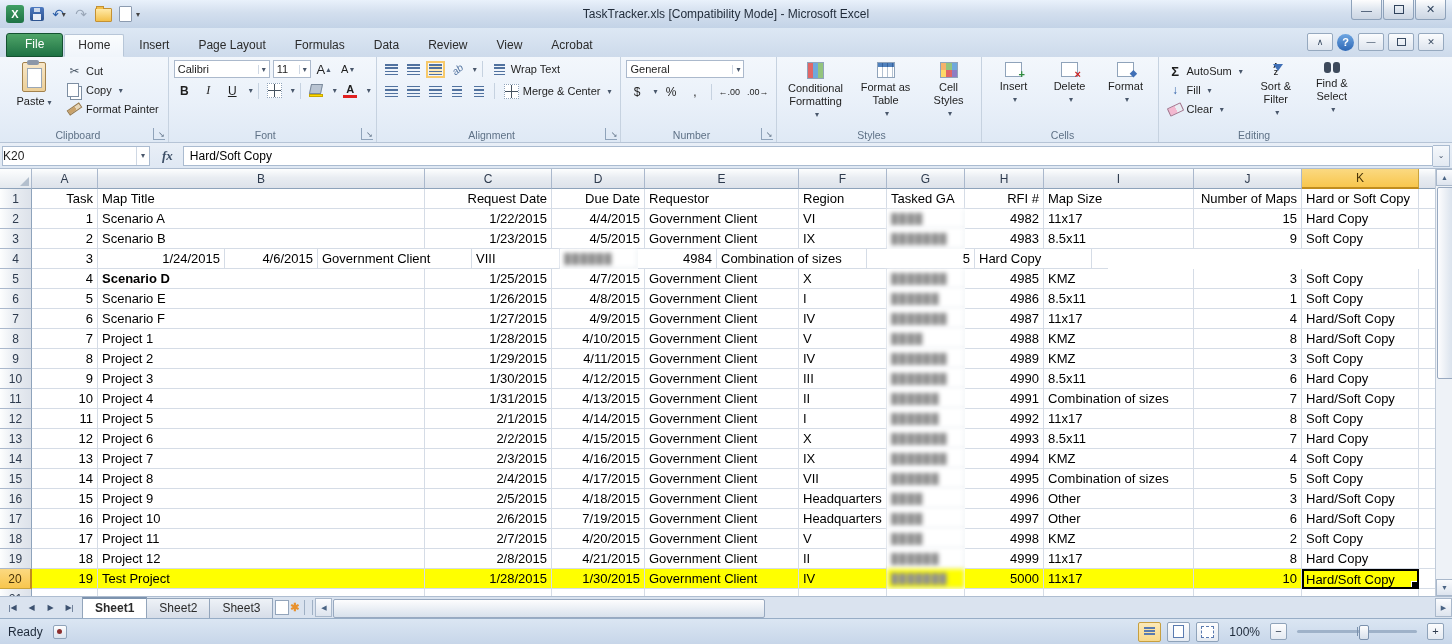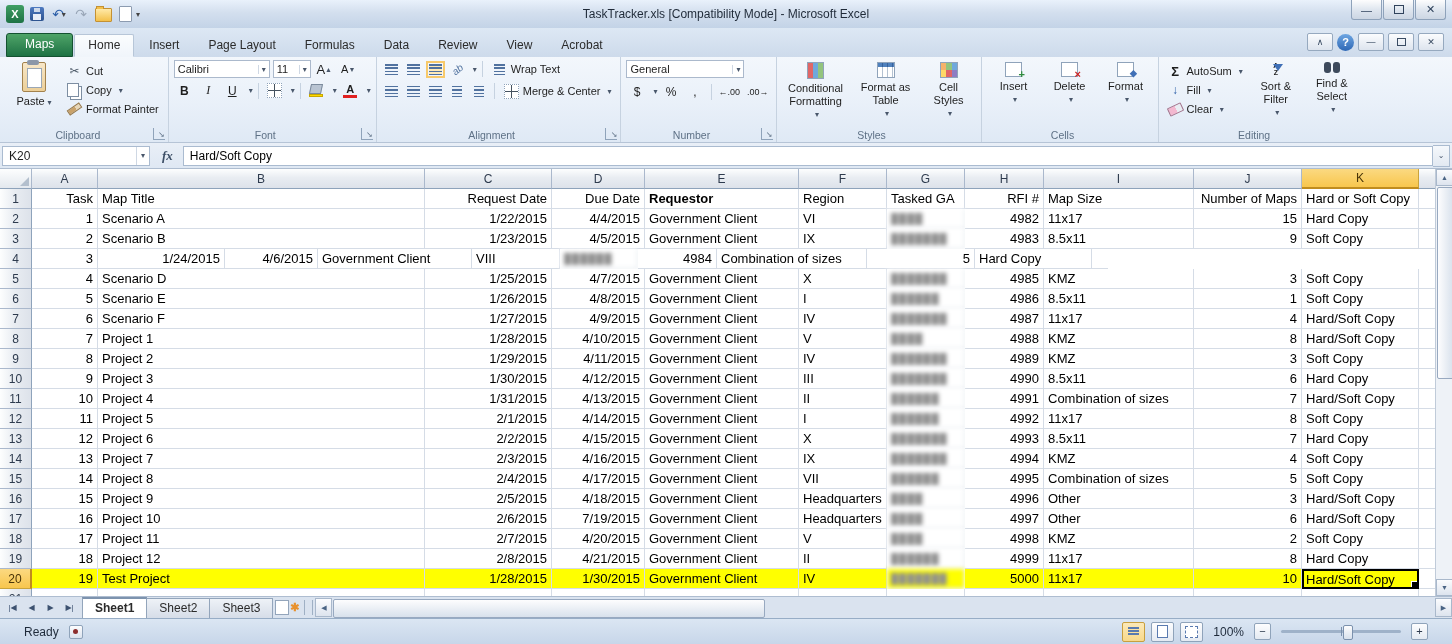--- a/index.html
+++ b/index.html
@@ -130,21 +130,21 @@
     linear-gradient(90deg,#f6b26b 33%,#93c47d 33% 66%,#6fa8dc 66%) top/100% 7px no-repeat,
     linear-gradient(90deg,#ffd966 33%,#e06666 33% 66%,#8e7cc3 66%) bottom/100% 7px no-repeat;border:1px solid #8fa3ba;}
   .ic-cell{width:15px;height:13px;background:#fff;border:1px solid #8fa3ba;position:relative;}
   .ic-cell span{position:absolute;right:-4px;bottom:-5px;font-size:11px;font-weight:bold;}
   .ins-mark{color:#2e8b3d;} .del-mark{color:#cc2222;} .fmt-mark{color:#3f6fb6;font-size:9px !important;bottom:-4px !important;}
 
   
   #formulabar{position:absolute;top:143px;left:0;right:0;height:26px;background:linear-gradient(#e9eff7,#dfe8f3);
     border-bottom:1px solid #aebdd0;display:flex;align-items:center;padding:0 2px;box-sizing:border-box;}
   #namebox{width:148px;height:20px;background:#fff;border:1px solid #aabbd0;display:flex;align-items:center;
-    font-size:12px;padding-left:6px;box-sizing:border-box;color:#1e1e1e;}
+    font-size:12px;box-sizing:border-box;color:#1e1e1e;}
   #namebox .ca{margin-left:auto;font-size:8px;color:#49576b;border-left:1px solid #cfd8e4;
     align-self:stretch;display:flex;align-items:center;padding:0 4px;}
   .fx{font-family:"Liberation Serif",serif;font-style:italic;font-weight:bold;font-size:13px;color:#3d4f66;
     padding:0 10px 0 12px;}
   #formula-content{flex:1;height:20px;background:#fff;border:1px solid #aabbd0;display:flex;align-items:center;
     font-size:12px;padding-left:6px;box-sizing:border-box;color:#000;}
   .fb-expand{width:16px;height:20px;display:flex;align-items:center;justify-content:center;font-size:8px;
     color:#49576b;background:linear-gradient(#f5f8fc,#e2e9f2);border:1px solid #aabbd0;border-left:none;}
 
   
@@ -202,21 +202,21 @@
   #hthumb{position:absolute;left:18px;top:1px;height:17px;width:430px;border:1px solid #98a9c0;
     background:linear-gradient(#fdfdfe,#d8e1ec);border-radius:2px;}
   .hsc-btn{width:17px;background:linear-gradient(#fbfcfe,#dde4ee);border:1px solid #a9b8cb;
     box-sizing:border-box;display:flex;align-items:center;justify-content:center;font-size:7px;color:#4a6484;}
   .hsc-btn.right{position:absolute;right:0;top:0;bottom:0;}
   .hsc-track{position:absolute;left:0;right:0;top:0;bottom:0;background:#eef2f7;border:1px solid #c0cbd9;z-index:-1;}
 
   
   #statusbar{position:absolute;top:618px;left:0;right:0;height:26px;
     background:linear-gradient(#dbe6f3,#c7d6e9);border-top:1px solid #97adc6;display:flex;align-items:center;
-    font-size:12px;color:#1e2a3a;box-sizing:border-box;padding:0 24px;}
+    font-size:12px;color:#1e2a3a;box-sizing:border-box;padding:0 8px;}
   #sb-right{margin-left:auto;display:flex;align-items:center;gap:6px;}
   .viewbtn{width:21px;height:18px;border:1px solid #8fa3ba;border-radius:2px;
     background:linear-gradient(#fdfdfe,#e4eaf2);display:flex;align-items:center;justify-content:center;}
   .viewbtn.active{background:linear-gradient(#fce9b8,#f8d98a);border-color:#c79f3f;}
   .vb-i{width:11px;height:10px;background:repeating-linear-gradient(to bottom,#5a7bb0 0 1.5px,transparent 1.5px 3.2px);}
   .vb-p{width:9px;height:11px;background:#fff;border:1px solid #5a7bb0;}
   .vb-b{width:11px;height:10px;background:#fff;border:1px solid #5a7bb0;border-style:dashed;}
   .zoomtxt{margin:0 4px;font-size:12px;}
   .zbtn{width:15px;height:15px;border:1px solid #8fa3ba;border-radius:2px;background:linear-gradient(#fdfdfe,#e4eaf2);
     display:flex;align-items:center;justify-content:center;font-size:11px;color:#2e3b4e;line-height:1;}
@@ -259,21 +259,21 @@
       <div class="winbtn">—</div>
       <div class="winbtn">
           <span class="restore-box"></span>
         </div>
       <div class="winbtn">✕</div>
     </div>
   </div>
 
   <div id="tabstrip">
     <div id="ribbon-tabs">
-        <div class="rtab file">Maps</div>
+        <div class="rtab file">File</div>
         <div class="rtab active">Home</div>
         <div class="rtab">Insert</div>
         <div class="rtab">Page Layout</div>
         <div class="rtab">Formulas</div>
         <div class="rtab">Data</div>
         <div class="rtab">Review</div>
         <div class="rtab">View</div>
         <div class="rtab">Acrobat</div>
       </div>
     <div class="strip-right">
@@ -552,21 +552,21 @@
           <div class="chead sel" style="width: 117px;">K</div>
           <div class="chead" style="width: 16px; border-right: none;"></div>
         </div>
       <div id="grid-rows">
           <div class="grow">
             <div class="rhead">1</div>
             <div class="gcell al-r" style="width: 66px;">Task</div>
             <div class="gcell" style="width: 327px;">Map Title</div>
             <div class="gcell al-r" style="width: 127px;">Request Date</div>
             <div class="gcell al-r" style="width: 93px;">Due Date</div>
-            <div class="gcell" style="width: 154px; font-weight: bold;">Requestor</div>
+            <div class="gcell" style="width: 154px;">Requestor</div>
             <div class="gcell" style="width: 88px;">Region</div>
             <div class="gcell" style="width: 78px;">Tasked GA</div>
             <div class="gcell al-r" style="width: 79px;">RFI #</div>
             <div class="gcell" style="width: 150px;">Map Size</div>
             <div class="gcell al-r" style="width: 108px;">Number of Maps</div>
             <div class="gcell" style="width: 117px;">Hard or Soft Copy</div>
             <div class="gcell" style="width: 16px; border-right: none;"></div>
           </div>
           <div class="grow">
             <div class="rhead">2</div>
@@ -608,21 +608,21 @@
             <div class="gcell blurred" style="width: 78px;">██████</div>
             <div class="gcell al-r" style="width: 79px;">4984</div>
             <div class="gcell" style="width: 150px;">Combination of sizes</div>
             <div class="gcell al-r" style="width: 108px;">5</div>
             <div class="gcell" style="width: 117px;">Hard Copy</div>
             <div class="gcell" style="width: 16px; border-right: none;"></div>
           </div>
           <div class="grow">
             <div class="rhead">5</div>
             <div class="gcell al-r" style="width: 66px;">4</div>
-            <div class="gcell" style="width: 327px;">Scenario D</div>
+            <div class="gcell" style="width: 327px; font-weight: bold;">Scenario D</div>
             <div class="gcell al-r" style="width: 127px;">1/25/2015</div>
             <div class="gcell al-r" style="width: 93px;">4/7/2015</div>
             <div class="gcell" style="width: 154px;">Government Client</div>
             <div class="gcell" style="width: 88px;">X</div>
             <div class="gcell blurred" style="width: 78px;">███████</div>
             <div class="gcell al-r" style="width: 79px;">4985</div>
             <div class="gcell" style="width: 150px;">KMZ</div>
             <div class="gcell al-r" style="width: 108px;">3</div>
             <div class="gcell" style="width: 117px;">Soft Copy</div>
             <div class="gcell" style="width: 16px; border-right: none;"></div>

